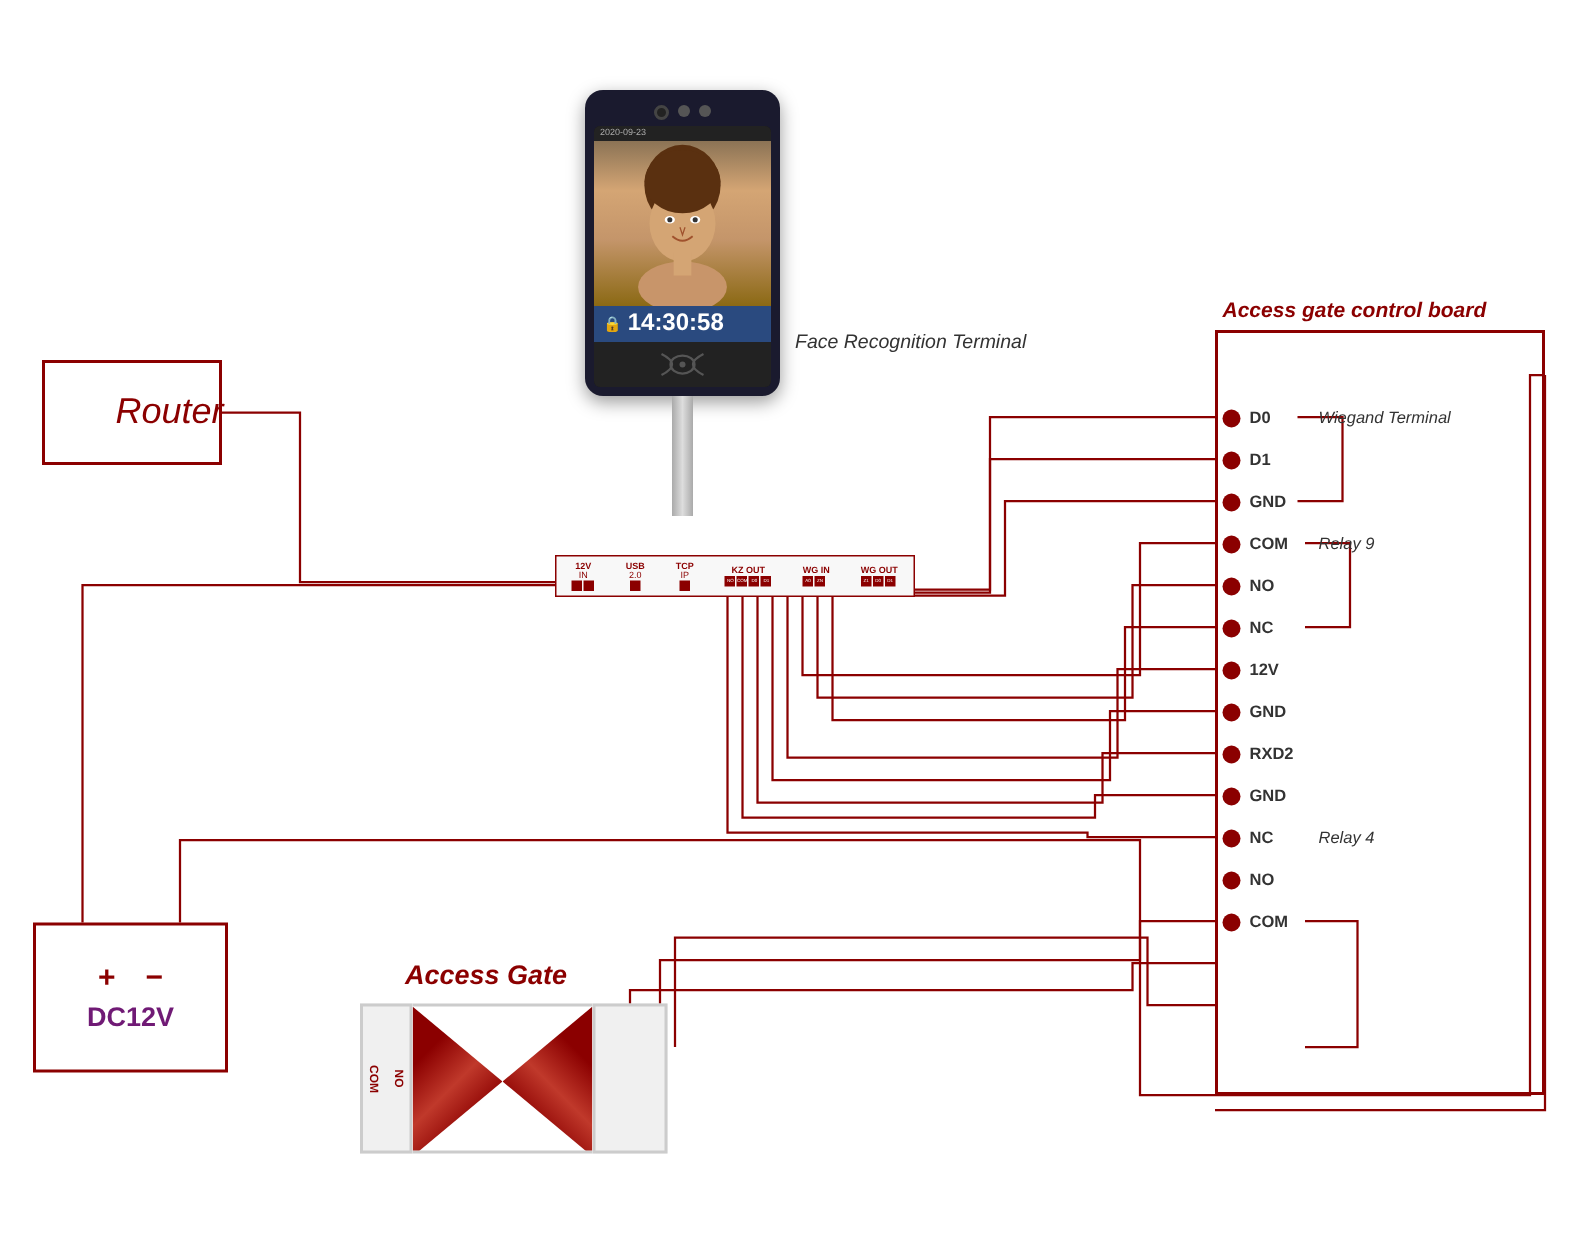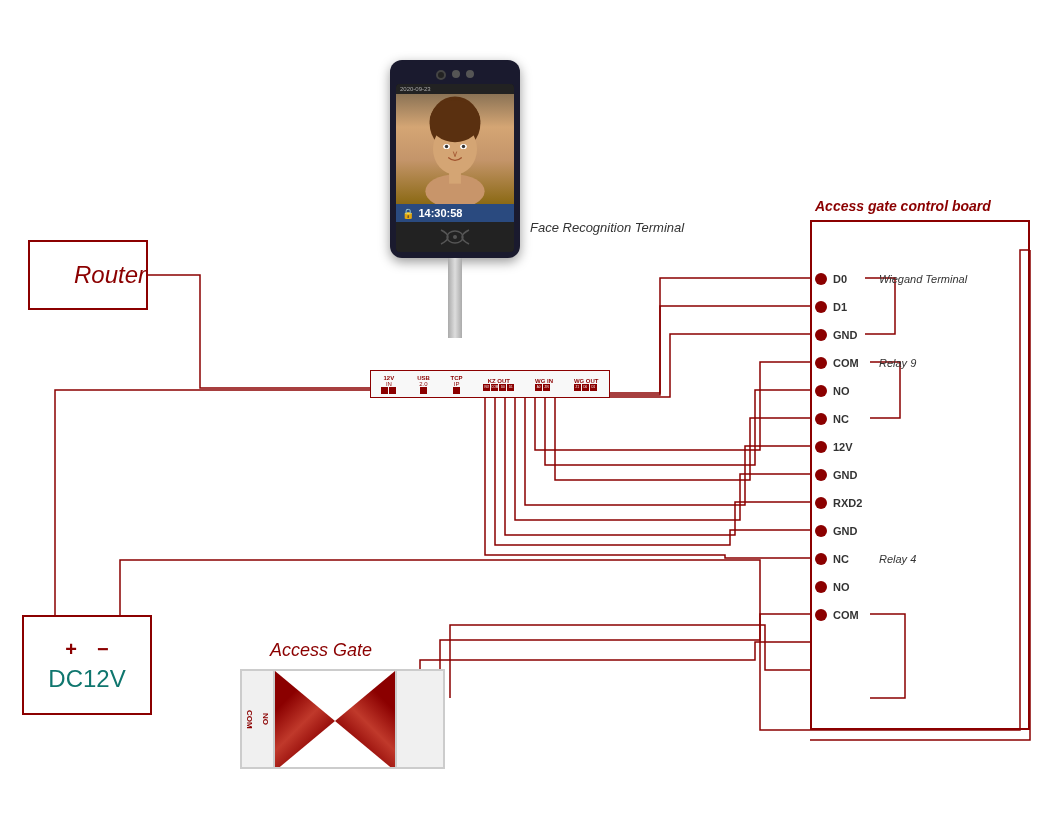--- a/index.html
+++ b/index.html
@@ -98,21 +98,21 @@
       gap: 4px;
     }
 
     .lock-icon {
       color: #4fc3f7;
       font-size: 10px;
     }
 
     .terminal-time {
       color: #fff;
-      font-size: 11px;
+      font-size: 16px;
       font-weight: bold;
     }
 
     .terminal-rfid {
       background: #222;
       padding: 4px;
       display: flex;
       justify-content: center;
     }
 
@@ -136,21 +136,22 @@
     
     .router-box {
       position: absolute;
       top: 240px;
       left: 28px;
       width: 120px;
       height: 70px;
       border: 2px solid #8b0000;
       display: flex;
       align-items: center;
-      justify-content: flex-end;
+      justify-content: flex-start;
+      padding-left: 47px;
     }
 
     .router-label {
       font-size: 24px;
       color: #8b0000;
       font-style: italic;
     }
 
     
     .battery-box {
@@ -179,36 +180,36 @@
       font-weight: bold;
     }
 
     .battery-minus {
       font-size: 20px;
       color: #8b0000;
       font-weight: bold;
     }
 
     .battery-label {
-      font-size: 24px;
-      color: #0f766e;
-      font-weight: normal;
+      font-size: 18px;
+      color: #701a75;
+      font-weight: bold;
     }
 
     
     .access-gate-container {
       position: absolute;
       top: 640px;
       left: 240px;
     }
 
     .access-gate-title {
       font-size: 18px;
       color: #8b0000;
-      font-weight: normal;
+      font-weight: bold;
       font-style: italic;
       margin-bottom: 8px;
       margin-left: 30px;
     }
 
     .gate-visual {
       display: flex;
       align-items: stretch;
       gap: 0;
     }

